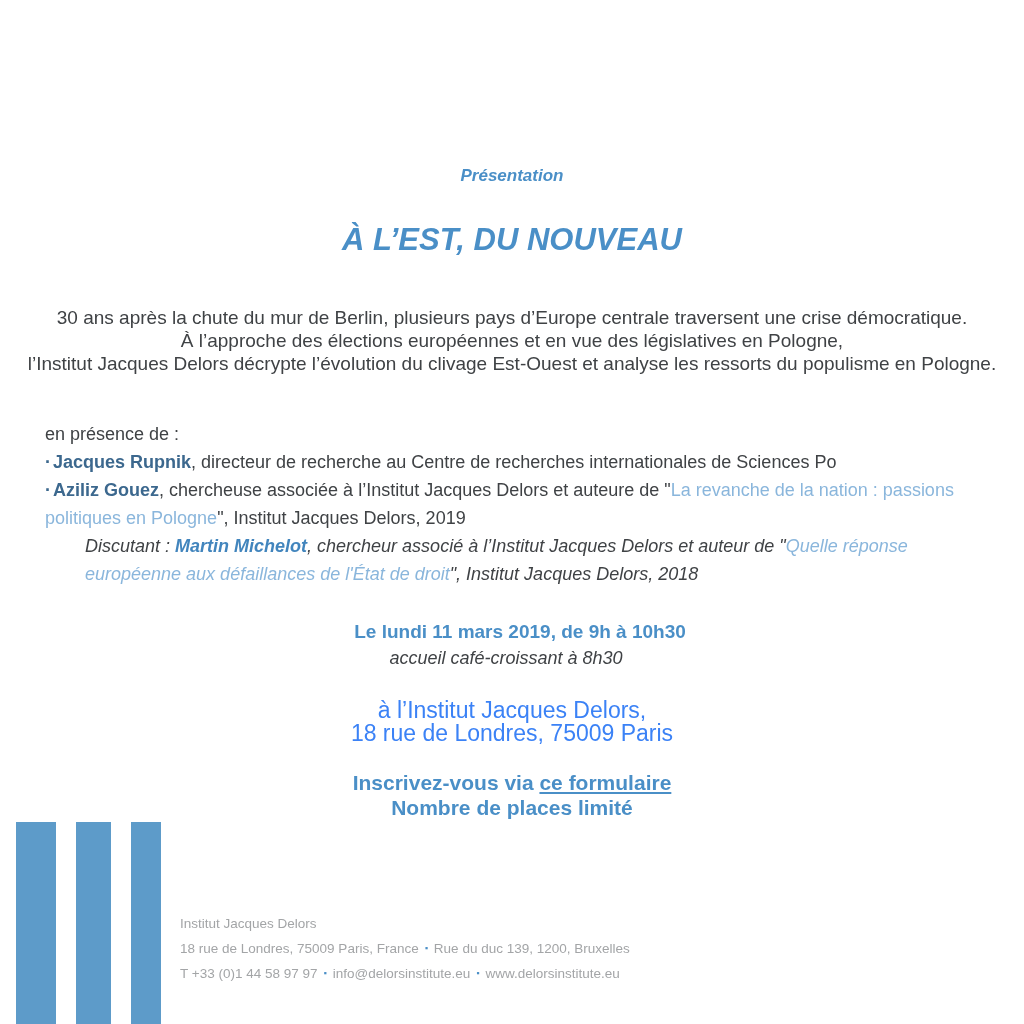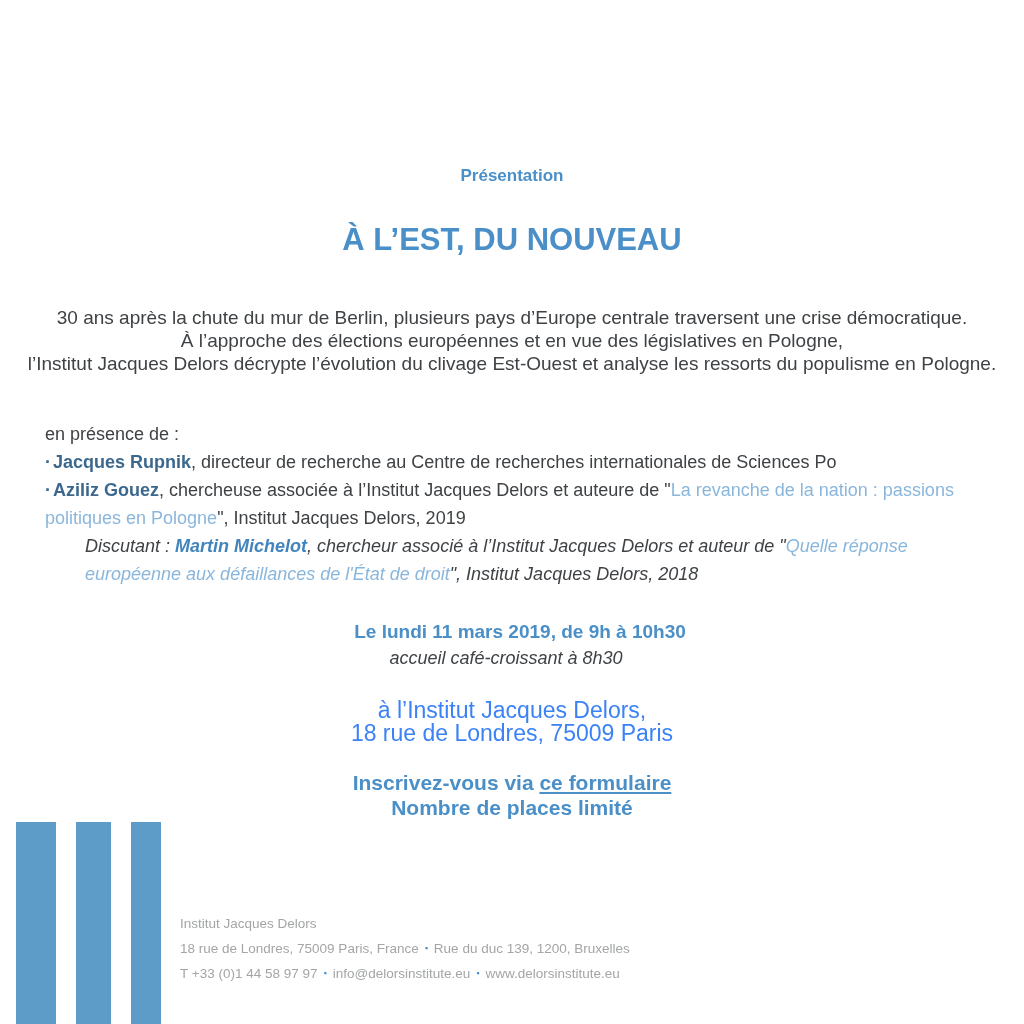--- a/index.html
+++ b/index.html
@@ -4,25 +4,25 @@
 <style>
   * { margin:0; padding:0; box-sizing:border-box; }
   html,body { background:#ffffff; }
   body { font-family:"Liberation Sans", sans-serif; }
   .page {
     position:relative; width:1024px; height:1024px;
     background:#ffffff; overflow:hidden; margin:0 auto;
   }
   .kicker {
     position:absolute; top:166px; left:0; right:0; text-align:center;
-    color:#4a8fc7; font-size:17px; font-weight:bold;
+    color:#4a8fc7; font-size:17px; font-weight:bold;font-style:italic;
   }
   .title {
     position:absolute; top:222px; left:0; right:0; text-align:center;
-    color:#4a8fc7; font-size:31px; font-weight:bold; letter-spacing:0px;
+    color:#4a8fc7; font-size:31px; font-weight:bold; letter-spacing:0px;font-style:italic;
   }
   .intro {
     position:absolute; top:306px; left:0; right:0; text-align:center;
     color:#3f4245; font-size:19px; line-height:23px;
   }
   .speakers {
     position:absolute; top:420px; left:45px; width:945px;
     color:#3f4245; font-size:18px; line-height:28px;
   }
   .bullet { font-weight:bold; color:#3c688e; margin-right:2px; }

